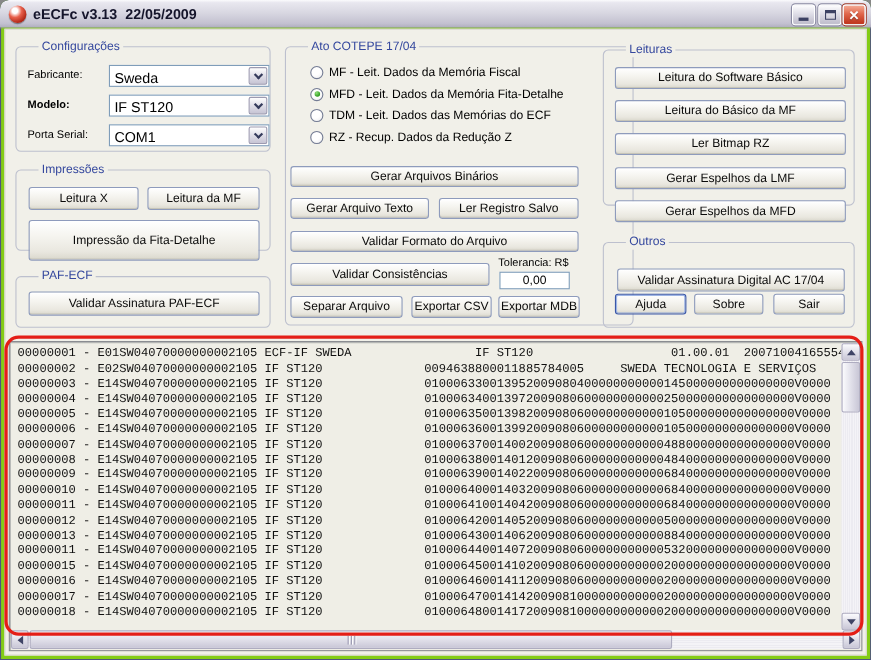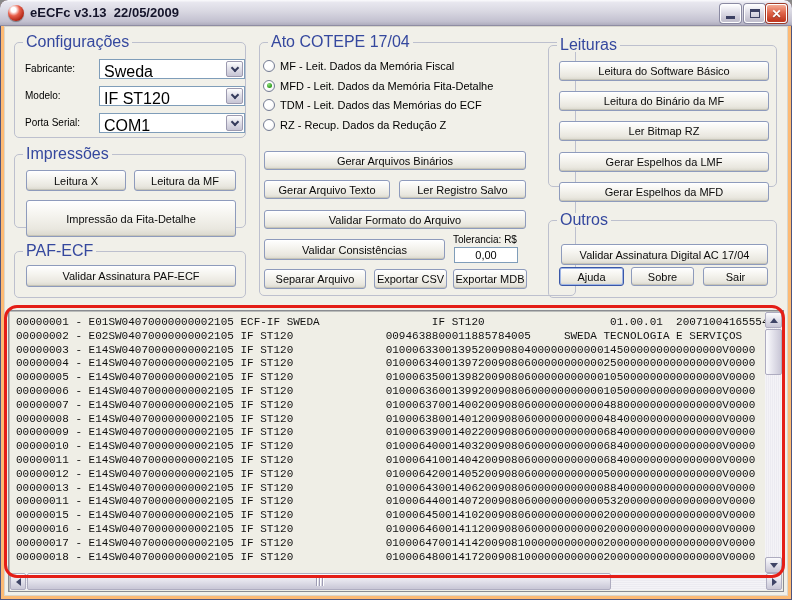--- a/index.html
+++ b/index.html
@@ -1,21 +1,21 @@
 <!DOCTYPE html>
 <html><head>
 <meta charset="utf-8">
 <style>
   * { margin:0; padding:0; box-sizing:border-box; }
   html,body { background:#888; }
   body { font-family:"Liberation Sans", sans-serif; }
 
   .window {
     position:relative; width:792px; height:600px;
-    background:#fdba74; border-radius:8px 8px 0 0; overflow:hidden;
+    background:#84cc16; border-radius:8px 8px 0 0; overflow:hidden;
     box-shadow: inset 0 0 0 1px #4F547E;
     font-size:11px; color:#000;
   }
 
   
   .titlebar {
     position:absolute; left:0; top:0; width:792px; height:26px;
     background:linear-gradient(180deg,#FBFBFD 0%,#E8E7EF 10%,#D9D8E2 45%,#C3C1D0 85%,#AFADBE 100%);
     border-bottom:1px solid #8F8DA3; border-radius:8px 8px 0 0;
   }
@@ -35,47 +35,47 @@
   .glyph-min { width:9px; height:3px; background:#3C4163; margin-top:8px; }
   .glyph-max { width:10px; height:9px; border:1px solid #3C4163; border-top:3px solid #3C4163; background:transparent; }
   .glyph-close { color:#fff; font-weight:bold; font-size:12px; line-height:1; text-shadow:0 1px 1px rgba(0,0,0,.35); }
 
   
   .client { position:absolute; left:4px; top:26px; width:784px; height:570px; background:#F1F0E9; box-shadow:inset 0 0 0 1px #D8D6CE; }
 
   
   .group { position:absolute; border:1px solid #BDC0CE; border-radius:5px; }
   .legend {
-    position:absolute; top:-8px; left:8px; padding:0 3px; background:#F1F0E9;
-    color:#35489E; font-size:16px; line-height:14px; white-space:nowrap;
+    position:absolute; top:-8px; left:20px; padding:0 3px; background:#F1F0E9;
+    color:#35489E; font-size:11px; line-height:14px; white-space:nowrap;
   }
 
   
   .btn {
     position:absolute; border:1px solid #8E9BBC; border-radius:3px;
     background:linear-gradient(180deg,#FFFFFF 0%,#F5F4EF 40%,#E9E7DF 80%,#D9D7CC 100%);
     box-shadow:inset 0 -1px 0 #C6C4B8, inset 0 1px 0 #FFFFFF;
     font-size:11px; color:#0A0A0A; text-align:center;
     display:flex; align-items:center; justify-content:center; white-space:nowrap; cursor:default;
   }
   .btn.focused { border-color:#3A57A8; box-shadow:inset 0 0 0 1px #9DB4E4, inset 0 -1px 0 #C6C4B8; }
 
   
   .label { position:absolute; font-size:10px; color:#000; white-space:nowrap; }
   .combo { position:absolute; height:20px; background:#FFFFFF; border:1px solid #7F9DB9; }
-  .combo .val { position:absolute; left:4px; top:3px; font-size:16px; white-space:nowrap; }
+  .combo .val { position:absolute; left:4px; top:3px; font-size:13px; white-space:nowrap; }
   .combo .cbtn {
     position:absolute; right:1px; top:1px; bottom:1px; width:17px; border:1px solid #9C9AB0; border-radius:2px;
     background:linear-gradient(180deg,#FEFEFE,#E2E1EA 45%,#C9C7D6 95%);
     display:flex; align-items:center; justify-content:center;
   }
   .chev { width:6px; height:6px; border-right:2px solid #353B5C; border-bottom:2px solid #353B5C; transform:rotate(45deg); margin-top:-3px; }
 
   
-  .radio-row { position:absolute; left:3px; height:14px; display:flex; align-items:center; }
+  .radio-row { position:absolute; left:22px; height:14px; display:flex; align-items:center; }
   .radio {
     width:12px; height:12px; border-radius:50%; border:1px solid #747C94;
     background:radial-gradient(circle at 35% 30%, #FFFFFF 0 45%, #E9E9EC 100%);
     display:flex; align-items:center; justify-content:center; margin-right:5px; flex:none;
   }
   .radio .dot { width:5px; height:5px; border-radius:50%; background:radial-gradient(circle at 35% 30%, #8FE07A, #2E9A1E 70%); display:none; }
   .radio.sel .dot { display:block; }
   .radio-row .rlabel { font-size:11px; white-space:nowrap; }
 
   
@@ -146,21 +146,21 @@
 
   <div class="group" style="left:14px; top:42px; width:232px; height:96px;">
     <span class="legend">Configurações</span>
     <span class="label" style="left:10px; top:20px;">Fabricante:</span>
     <div class="combo" style="left:84px; top:16px; width:146px;">
       <span class="val">Sweda</span>
       <div class="cbtn">
           <span class="chev"></span>
         </div>
     </div>
-    <span class="label" style="left:10px; top:47px;">Modelo:</span>
+    <span class="label" style="left:10px; top:47px;font-weight:bold;">Modelo:</span>
     <div class="combo" style="left:84px; top:43px; width:146px;">
       <span class="val">IF ST120</span>
       <div class="cbtn">
           <span class="chev"></span>
         </div>
     </div>
     <span class="label" style="left:10px; top:74px;">Porta Serial:</span>
     <div class="combo" style="left:84px; top:70px; width:146px;">
       <span class="val">COM1</span>
       <div class="cbtn">
@@ -211,21 +211,21 @@
     <span class="label" style="left:193px; top:191px;">Tolerancia: R$</span>
     <input class="tol-input" style="left: 194px; top: 204px; width: 64px; height: 16px;" value="0,00">
     <div class="btn" style="left:4px; top:226px; width:102px; height:20px;">Separar Arquivo</div>
     <div class="btn" style="left:114px; top:226px; width:73px; height:20px;">Exportar CSV</div>
     <div class="btn" style="left:193px; top:226px; width:74px; height:20px;">Exportar MDB</div>
   </div>
 
   <div class="group" style="left:548px; top:45px; width:229px; height:142px;">
     <span class="legend">Leituras</span>
     <div class="btn" style="left:10px; top:15px; width:210px; height:20px;">Leitura do Software Básico</div>
-    <div class="btn" style="left:10px; top:45px; width:210px; height:20px;">Leitura do Binário da MF</div>
+    <div class="btn" style="left:10px; top:45px; width:210px; height:20px;">Leitura do Básico da MF</div>
     <div class="btn" style="left:10px; top:75px; width:210px; height:20px;">Ler Bitmap RZ</div>
     <div class="btn" style="left:10px; top:106px; width:210px; height:20px;">Gerar Espelhos da LMF</div>
     <div class="btn" style="left:10px; top:136px; width:210px; height:20px;">Gerar Espelhos da MFD</div>
   </div>
 
   <div class="group" style="left:548px; top:220px; width:229px; height:78px;">
     <span class="legend">Outros</span>
     <div class="btn" style="left:12px; top:10px; width:207px; height:21px;margin-top:13px;">Validar Assinatura Digital AC 17/04</div>
     <div class="btn focused" style="left:10px; top:46px; width:65px; height:19px;">Ajuda</div>
     <div class="btn" style="left:82px; top:46px; width:63px; height:19px;">Sobre</div>

